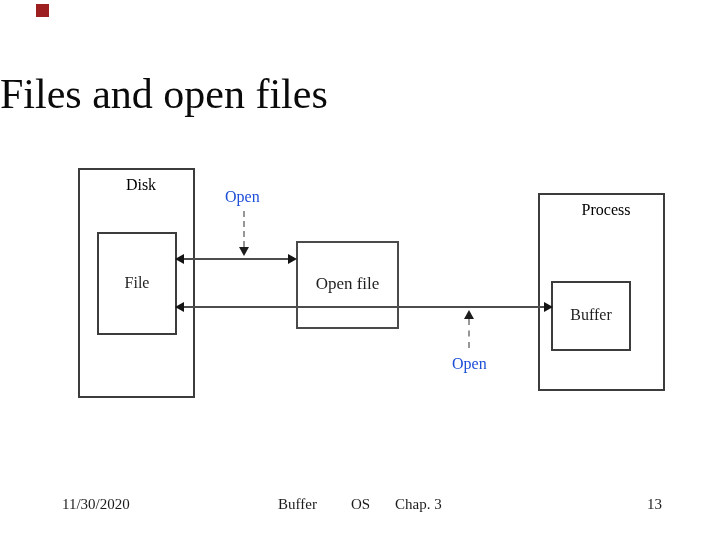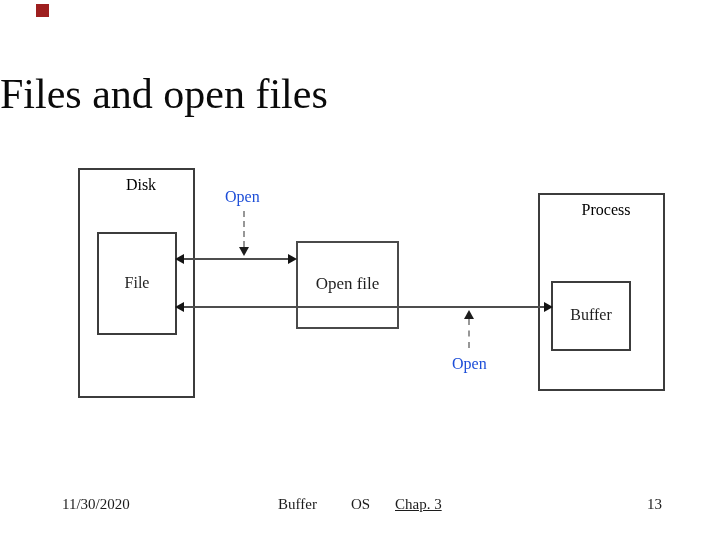--- a/index.html
+++ b/index.html
@@ -32,21 +32,21 @@
   .dash-read{left:468px;top:319px;height:29px;}
   .ah-down{position:absolute;left:239px;top:247px;border-left:5px solid transparent;border-right:5px solid transparent;border-top:9px solid #1c1c1c;}
   .ah-up  {position:absolute;left:464px;top:310px;border-left:5px solid transparent;border-right:5px solid transparent;border-bottom:9px solid #1c1c1c;}
   .flow-label{position:absolute;font-size:16px;color:#1d4ed8;white-space:nowrap;}
   .lbl-open{left:225px;top:188px;}
   .lbl-read{left:452px;top:355px;}
   .footer-item{position:absolute;top:496px;font-size:15px;color:#1c1c1c;white-space:nowrap;}
   .f-date   {left:62px;}
   .f-author {left:278px;}
   .f-course {left:351px;text-align:center;}
-  .f-chapter{left:395px;text-decoration:underline;}
+  .f-chapter{left:395px;}
   .f-page   {left:647px;}
 </style>
 </head>
 <body>
 
 <div class="slide">
 
   <div class="logo-square"></div>
 
   <div class="slide-title">Files and open files</div>

